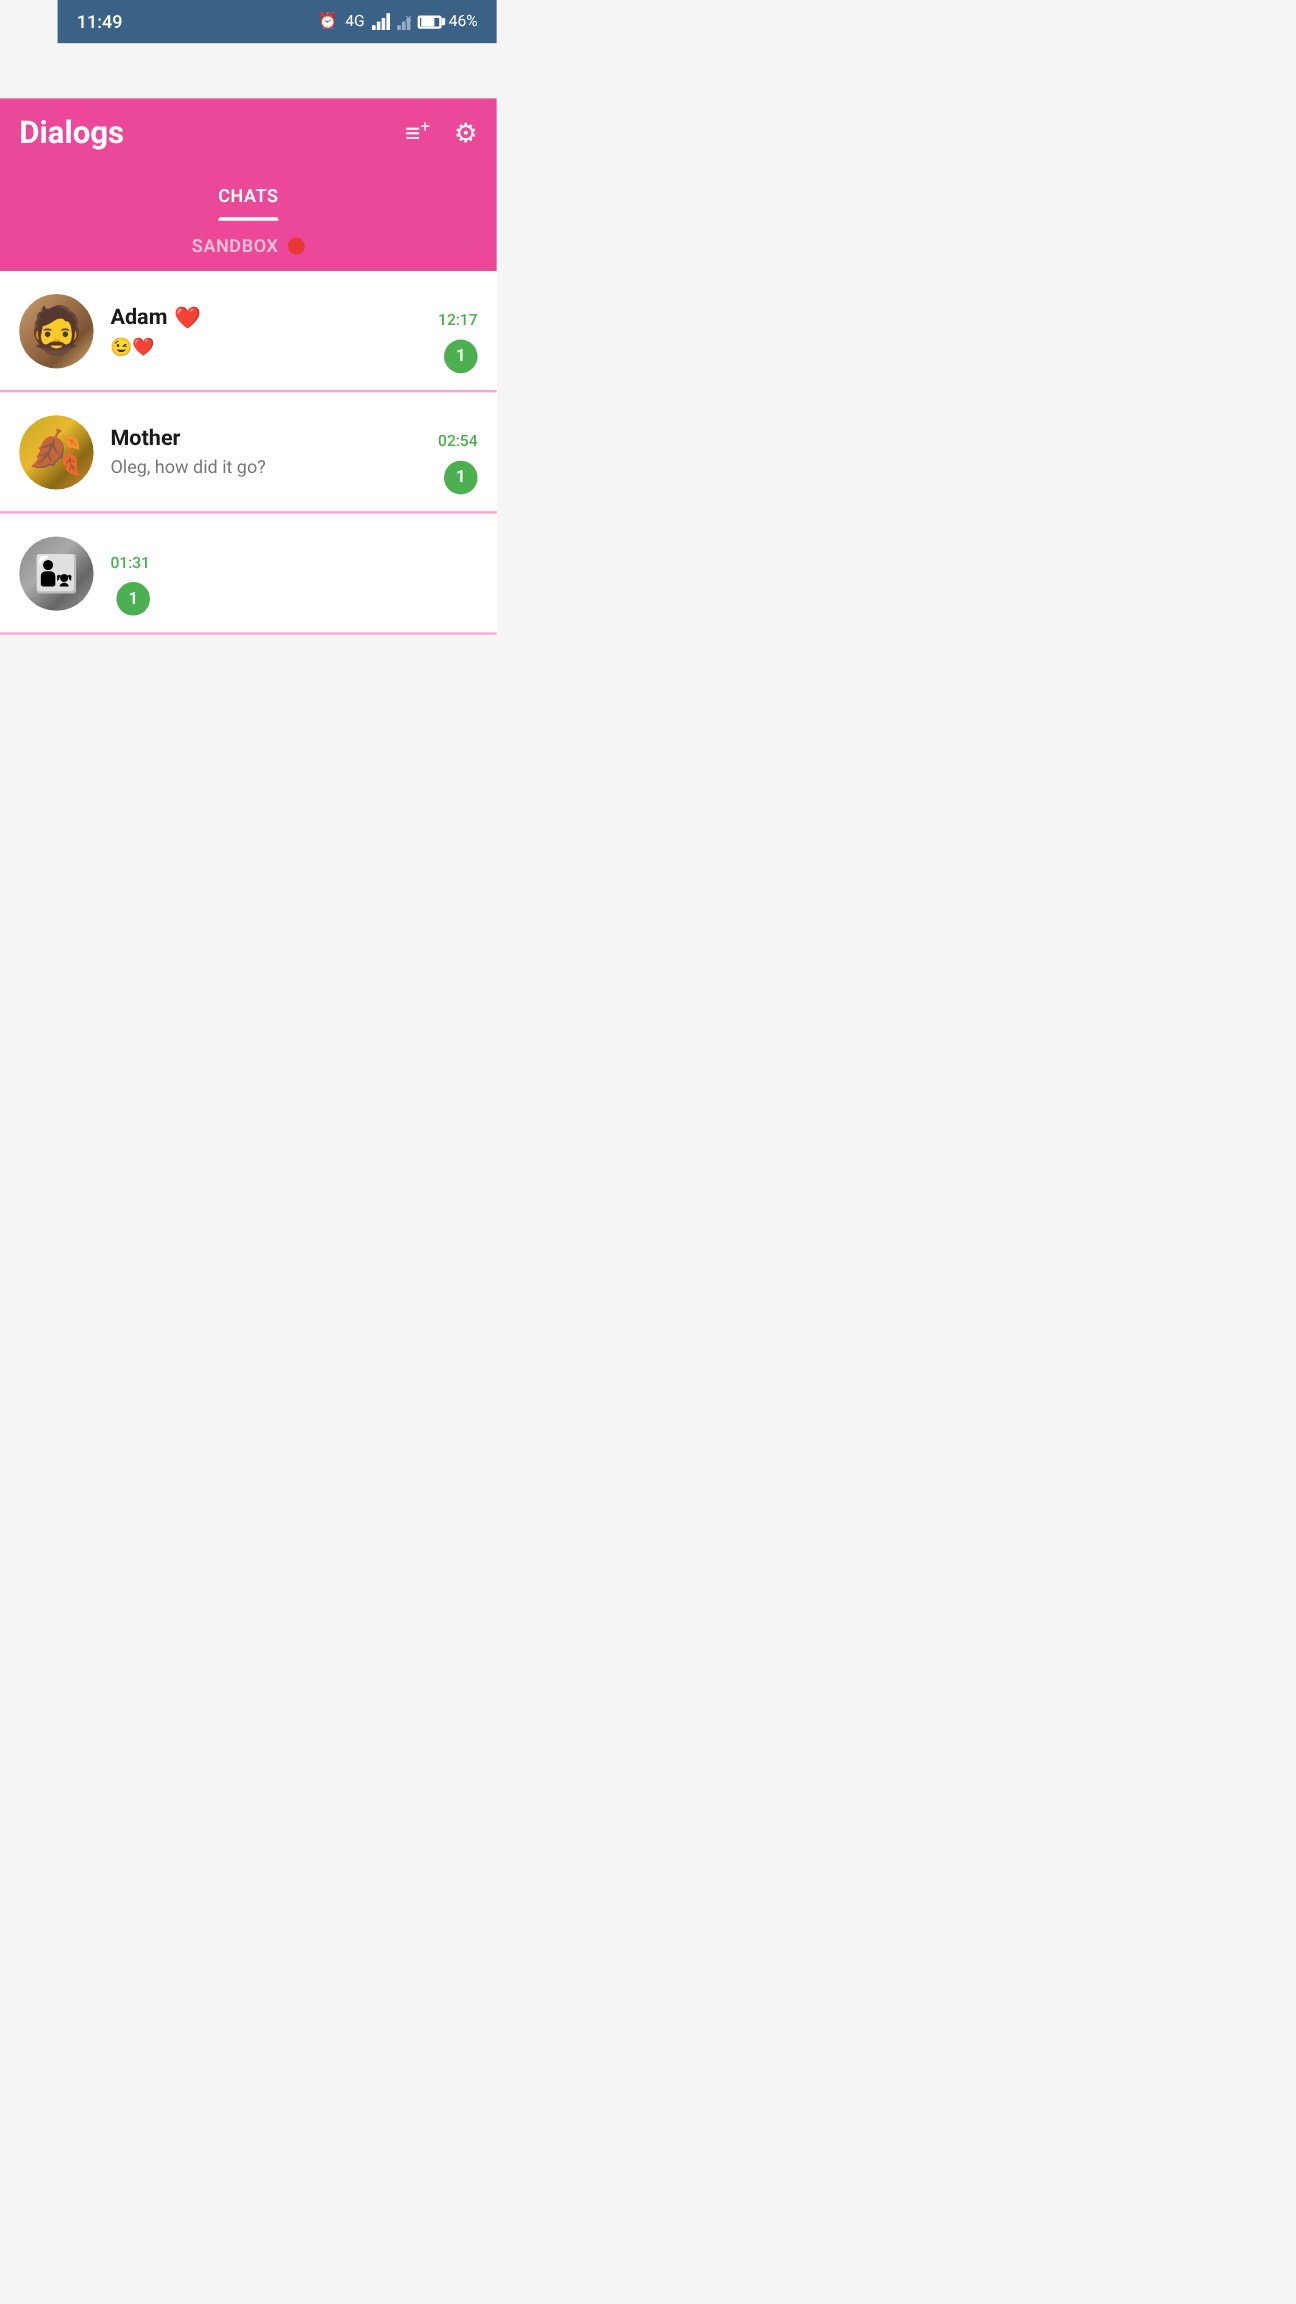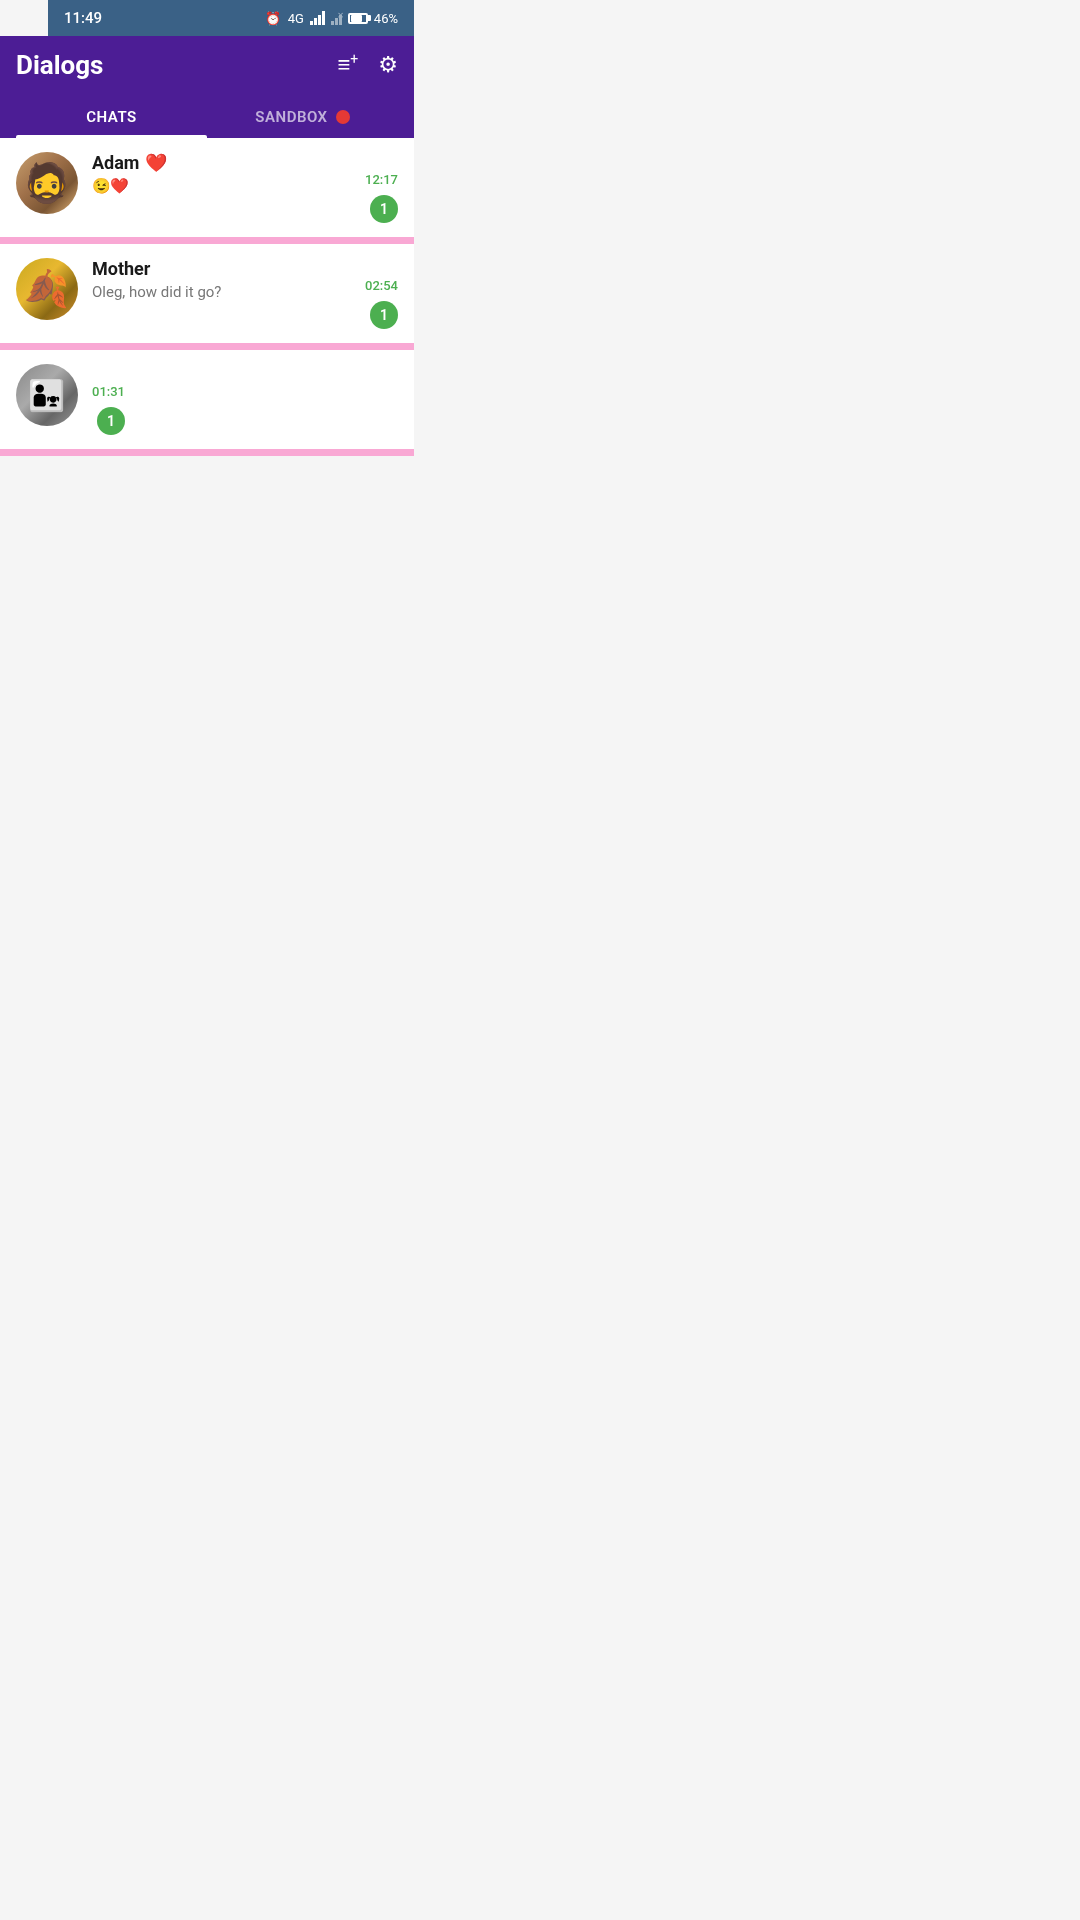--- a/index.html
+++ b/index.html
@@ -37,22 +37,23 @@
       color: white;
       font-size: 13px;
     }
 
     .status-icons .battery-text {
       font-size: 13px;
     }
 
     
     .header {
-      background: #4c1d95;
+      background: #ec4899;
       padding: 14px 16px 0 16px;
+      margin-top: 46px;
     }
 
     .header-top {
       display: flex;
       justify-content: space-between;
       align-items: center;
       padding-bottom: 16px;
     }
 
     .header-title {
@@ -70,20 +71,21 @@
     .header-icon {
       color: white;
       font-size: 22px;
       cursor: pointer;
     }
 
     
     .tabs {
       display: flex;
       align-items: center;
+      flex-direction: column;
     }
 
     .tab {
       flex: 1;
       text-align: center;
       padding: 12px 0;
       font-size: 15px;
       font-weight: 600;
       letter-spacing: 0.5px;
       cursor: pointer;
@@ -123,23 +125,23 @@
       border-radius: 50%;
     }
 
     
     .chat-list {
       background: white;
     }
 
     .chat-item {
       display: flex;
-      align-items: flex-start;
+      align-items: center;
       padding: 14px 16px;
-      border-bottom: 7px solid #f9a8d4;
+      border-bottom: 2px solid #f9a8d4;
       cursor: pointer;
       gap: 14px;
     }
 
     .avatar {
       width: 62px;
       height: 62px;
       border-radius: 50%;
       flex-shrink: 0;
       overflow: hidden;

